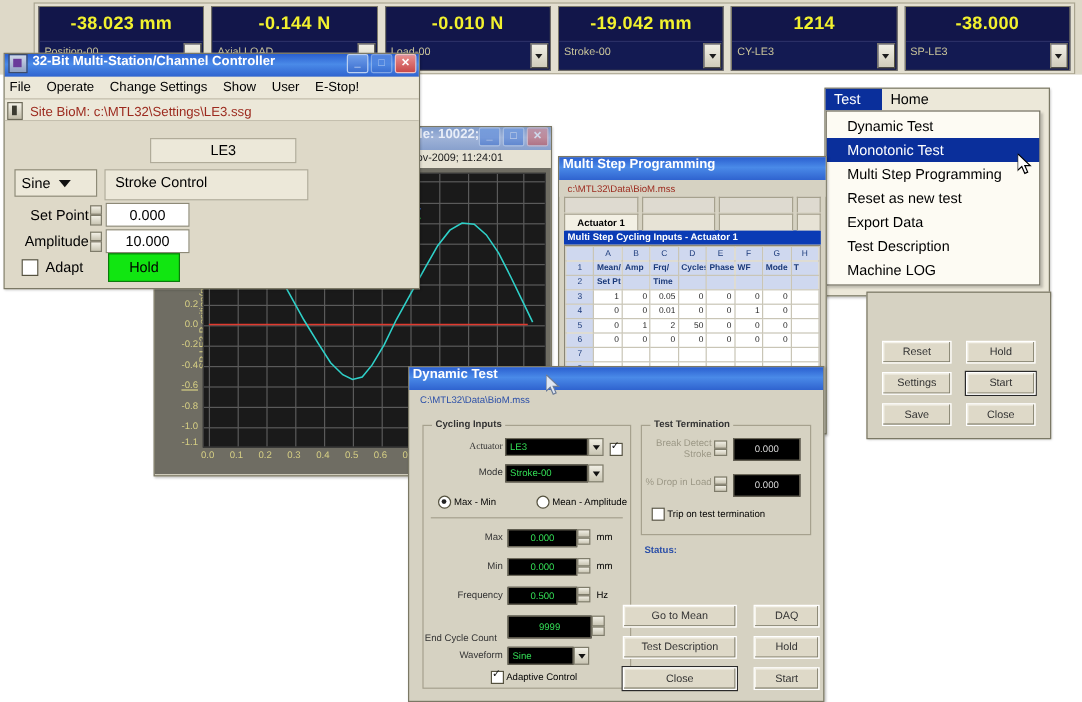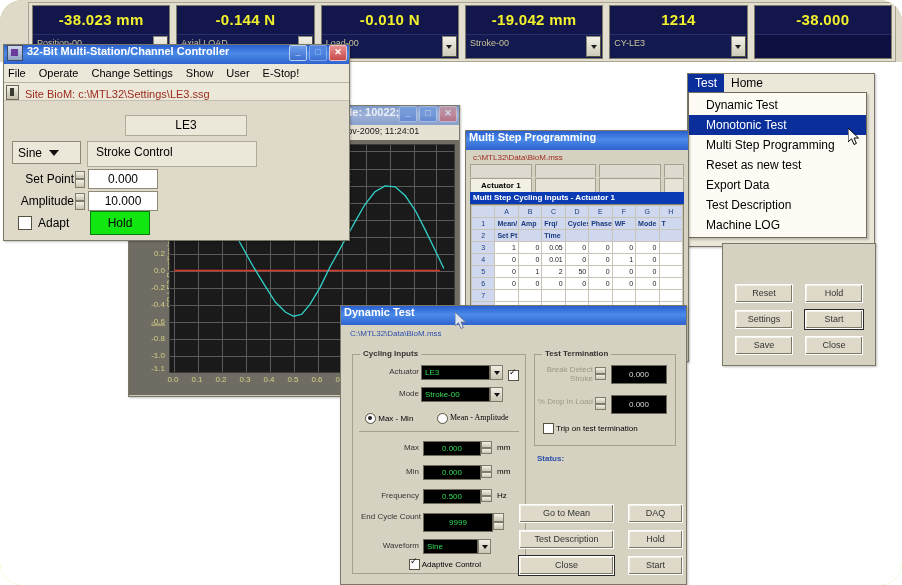--- a/index.html
+++ b/index.html
@@ -6,21 +6,20 @@
     margin: 0; padding: 0;
     width: 902px; height: 585px;
     overflow: hidden;
     font-family: "Liberation Sans", sans-serif;
   }
   #root {
     position: relative;
     width: 902px; height: 585px;
     background: #bef264;
     overflow: hidden;
-    border-radius: 22px;
   }
 
   
   .readout-strip {
     position: absolute;
     left: 0; top: 0;
     width: 902px; height: 62px;
     background: #ded9c8;
     border-bottom: 1px solid #b9b39e;
   }
@@ -210,21 +209,21 @@
   .hold-btn{
     position:absolute; left:86px; top:110px;
     width:58px; height:22px; line-height:22px;
     background:#11e611; border:1px solid #0a7a0a;
     text-align:center; font-size:12px; color:#000;
   }
 
   
   #menuwin { left:687px; top:73px; width:186px; height:172px; background:#ece8d9; border:1px solid #7b7865; }
   .mb2 { height:18px; display:flex; font-size:12px; align-items:stretch; }
-  .mb2 .item { padding:1px 7px 0 7px; line-height:17px;}
+  .mb2 .item { padding:1px 18px 0 7px; line-height:17px;}
   .mb2 .item.sel { background:#0a2f9b; color:#fff; }
   .menu-pop {
     position:absolute; left:0px; top:18px;
     width:177px;
     background:#fdfbf3;
     border:1px solid #6f6c5c;
     box-shadow: 2px 2px 2px rgba(0,0,0,.2);
     padding:2px 0;
   }
   .menu-pop .mi {
@@ -370,20 +369,24 @@
       <div class="ro-cell">
         <div class="ro-value">1214</div>
         <div class="ro-select">
           <div class="txt">CY-LE3</div>
           <div class="arrow"></div>
         </div>
       </div>
 
       <div class="ro-cell">
         <div class="ro-value">-38.000</div>
+        <div class="ro-select">
+          <div class="txt">SP-LE3</div>
+          <div class="arrow"></div>
+        </div>
       </div>
 
     </div>
   </div>
 
   <div class="desk"></div>
 
   <div class="win" id="menuwin">
     <div class="mb2">
       <div class="item sel">Test</div>
@@ -734,38 +737,38 @@
 
   <div class="win" id="dyn">
     <div class="titlebar">
       <div class="tb-title">Dynamic Test</div>
     </div>
     <div class="dyn-path">C:\MTL32\Data\BioM.mss</div>
 
     <div class="grp" style="left:11px; top:48px; width:172px; height:218px;">
       <div class="leg">Cycling Inputs</div>
 
-      <div style="position:absolute;left:4px;top:12px;width:62px;" class="dlabel">Actuator</div>
+      <div style="position:absolute;left:4px;top:12px;width:62px;font-family:Liberation Serif, serif;" class="dlabel">Actuator</div>
       <div style="position:absolute;left:68px;top:10px;width:82px;display:flex;">
         <div class="dark-field" style="flex:1;text-align:left;padding-left:3px;">LE3</div>
         <div class="mini-arrow"></div>
       </div>
       <div style="position:absolute;left:155px;top:11px;"><span class="cbox on"></span></div>
 
       <div style="position:absolute;left:4px;top:34px;width:62px;" class="dlabel">Mode</div>
       <div style="position:absolute;left:68px;top:32px;width:82px;display:flex;">
         <div class="dark-field" style="flex:1;text-align:left;padding-left:3px;">Stroke-00</div>
         <div class="mini-arrow"></div>
       </div>
 
       <div style="position:absolute;left:12px;top:58px;font-size:8px;">
         <span class="radio on"></span>
         <span>Max - Min</span>
       </div>
-      <div style="position:absolute;left:84px;top:58px;font-size:8px;font-family:Liberation Serif, serif;">
+      <div style="position:absolute;left:94px;top:58px;font-size:8px;">
         <span class="radio"></span>
         <span>Mean - Amplitude</span>
       </div>
 
       <div style="position:absolute;left:6px;top:76px;right:6px;height:1px;background:#a6a18e;"></div>
 
       <div style="position:absolute;left:4px;top:88px;width:62px;" class="dlabel">Max</div>
       <div style="position:absolute;left:70px;top:86px;width:56px;" class="dark-field">0.000</div>
       <div style="position:absolute;left:128px;top:86px;" class="spin2">
           <div></div>
@@ -782,21 +785,21 @@
       <div style="position:absolute;left:144px;top:112px;font-size:8px;">mm</div>
 
       <div style="position:absolute;left:0px;top:136px;width:66px;" class="dlabel">Frequency</div>
       <div style="position:absolute;left:70px;top:134px;width:56px;" class="dark-field">0.500</div>
       <div style="position:absolute;left:128px;top:134px;" class="spin2">
           <div></div>
           <div></div>
         </div>
       <div style="position:absolute;left:144px;top:136px;font-size:8px;">Hz</div>
 
-      <div style="position:absolute;left:-6px;top:157px;width:74px;" class="dlabel">End Cycle Count</div>
+      <div style="position:absolute;left:-6px;top:172px;width:74px;text-align:center;" class="dlabel">End Cycle Count</div>
       <div style="position:absolute;left:70px;top:158px;width:68px;height:17px;line-height:17px;" class="dark-field">9999</div>
       <div style="position:absolute;left:140px;top:158px;height:17px;" class="spin2">
           <div></div>
           <div></div>
         </div>
 
       <div style="position:absolute;left:4px;top:186px;width:62px;" class="dlabel">Waveform</div>
       <div style="position:absolute;left:70px;top:184px;width:68px;display:flex;">
         <div class="dark-field" style="flex:1;text-align:left;padding-left:3px;">Sine</div>
         <div class="mini-arrow"></div>

